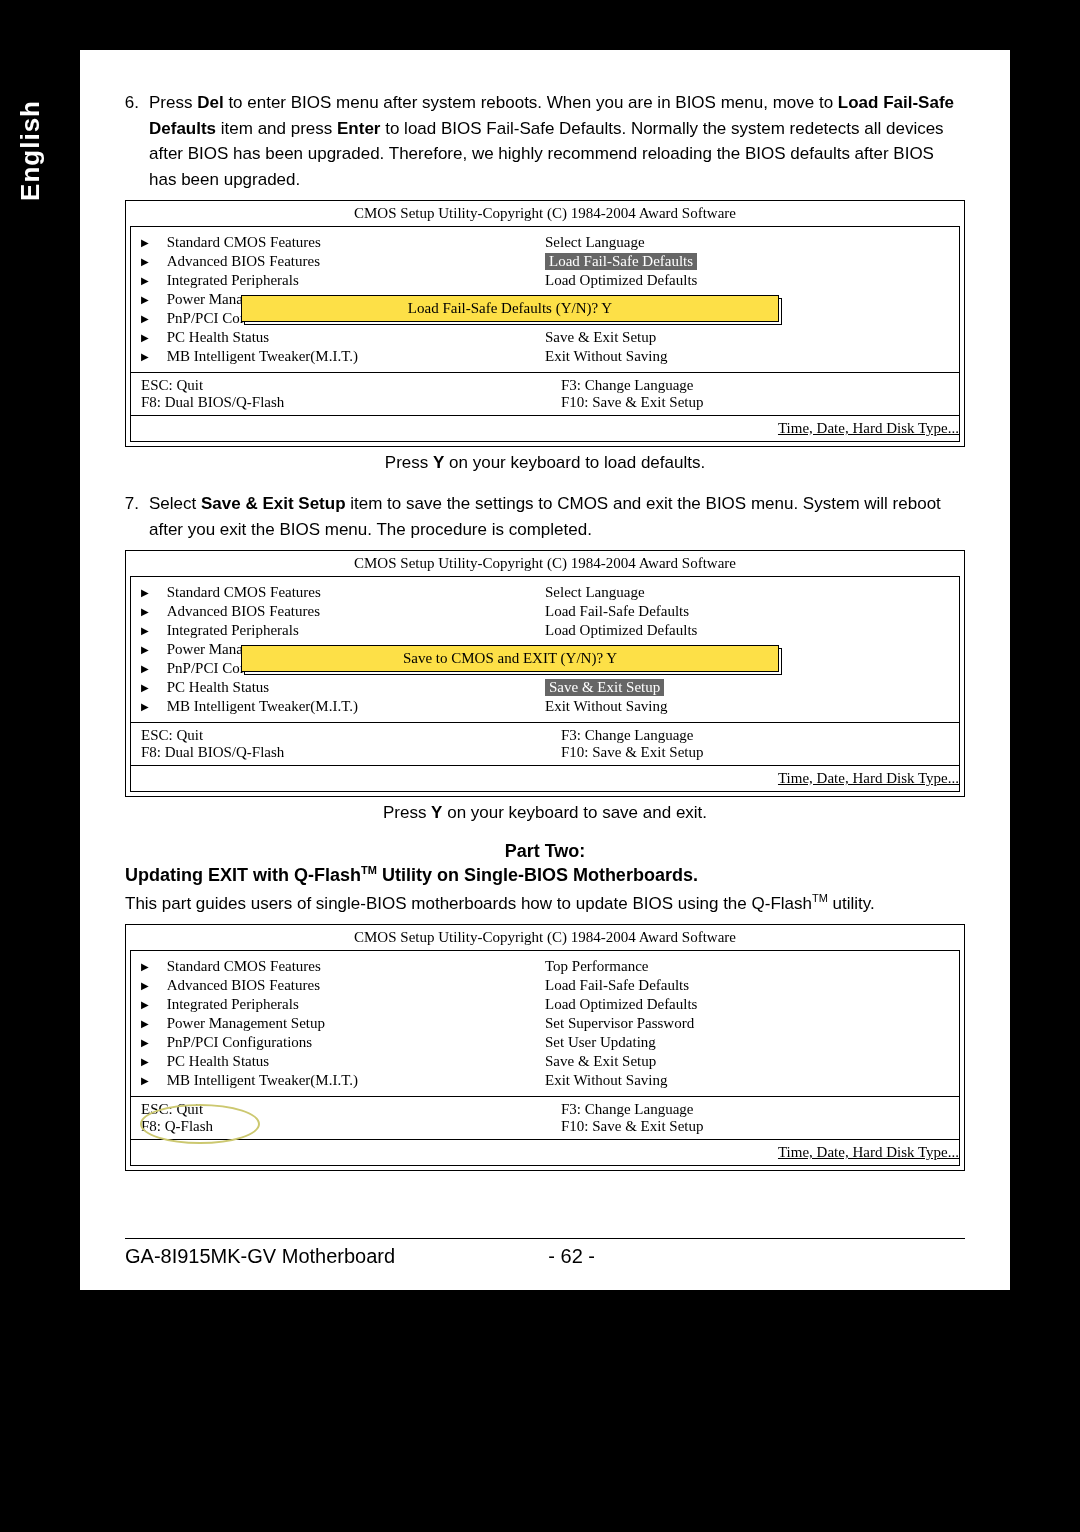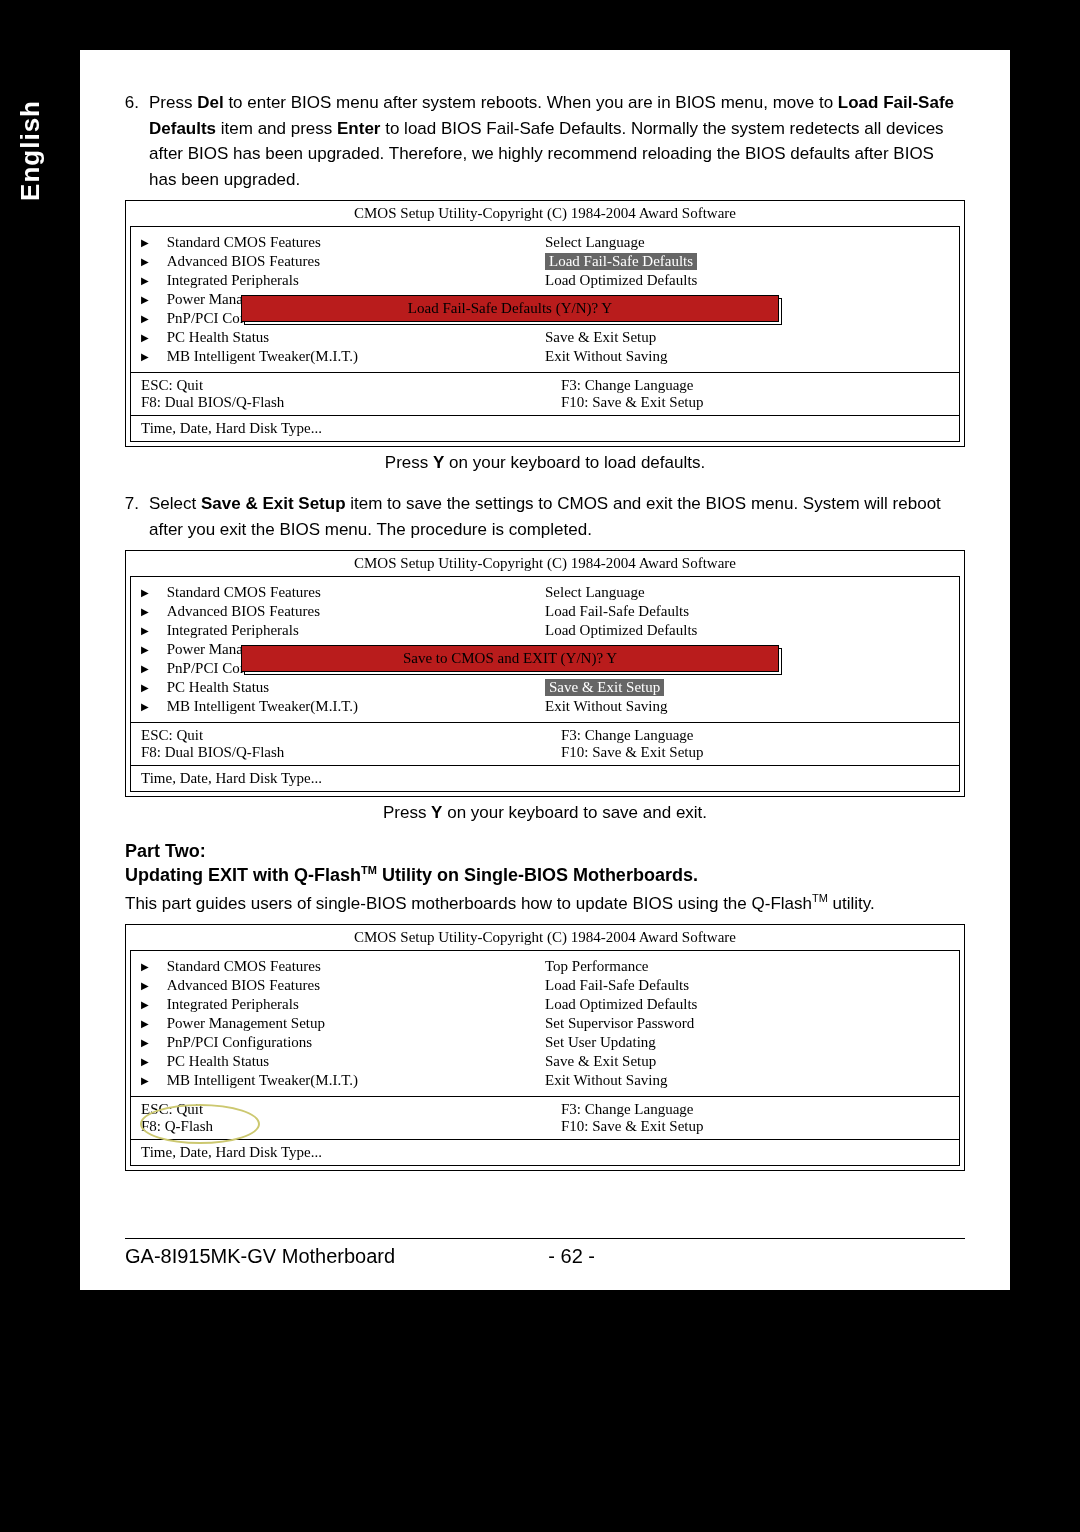--- a/index.html
+++ b/index.html
@@ -51,46 +51,47 @@
   }
   .bios-cols { display: flex; }
   .bios-left { width: 50%; }
   .bios-right { width: 50%; }
   .bios-item { display: flex; align-items: center; padding: 1px 0; }
   .tri { font-size: 10px; margin-right: 18px; }
   .sel { background: #666; color: #fff; padding: 0 4px; display: inline-block; }
   .bios-dialog {
     position: absolute;
     border: 1px solid #000;
-    background: #b91c1c;
+    background: #fde047;
     padding: 4px 16px;
     left: 110px;
     right: 180px;
     top: 68px;
     text-align: center;
     box-shadow: 3px 3px 0 -1px #fff, 3px 3px 0 0 #000;
   }
   .bios-hints {
     border: 1px solid #000;
     border-top: none;
     margin: 0 4px;
     padding: 4px 10px;
     display: flex;
     gap: 32px;
   }
   .bios-hints > div { width: 50%; }
   .bios-footer {
     border: 1px solid #000;
     border-top: none;
     margin: 0 4px 4px 4px;
-    padding: 4px 10px;
-    text-align: left;
+    padding: 4px 0;
+    text-align: right;
+    text-decoration: underline;
   }
   .caption { text-align: center; font-size: 17px; margin: 6px 0 18px 0; }
-  .heading { font-weight: bold; font-size: 18px; margin-top: 10px; }
+  .heading { font-weight: bold; font-size: 18px; margin-top: 10px; text-align: center; }
   .subheading { font-weight: bold; font-size: 18px; margin: 2px 0 4px 0; }
   .para { font-size: 17px; line-height: 1.5; margin-bottom: 8px; }
   .oval {
     position: absolute;
     border: 2px solid #ccc870;
     border-radius: 50%;
     width: 120px;
     height: 40px;
     left: 14px;
     bottom: 26px;

